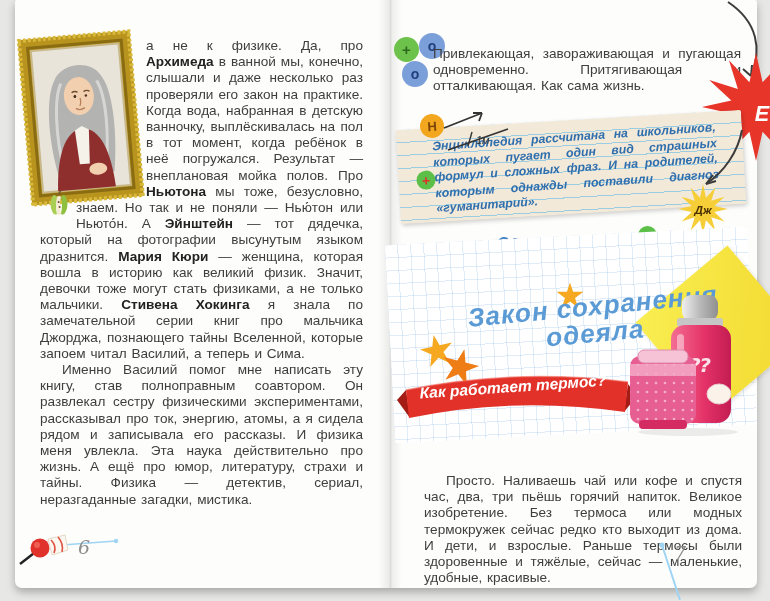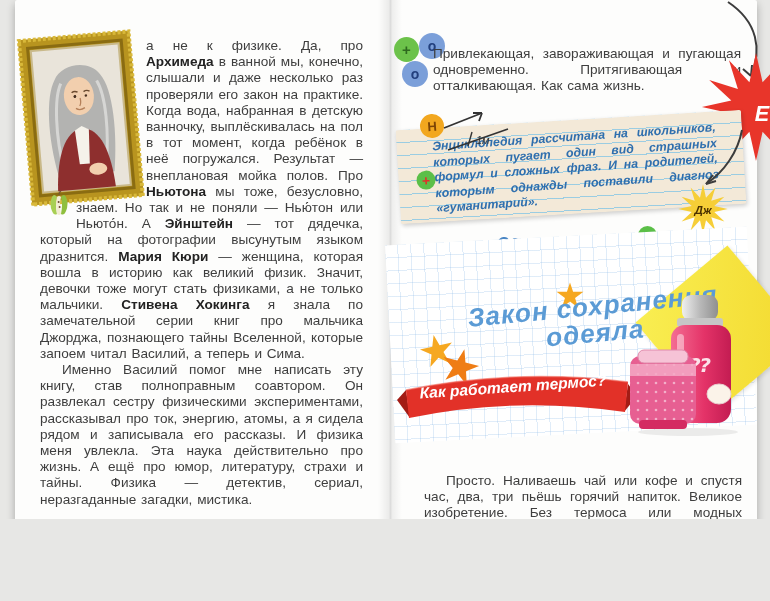--- a/index.html
+++ b/index.html
@@ -1,17 +1,17 @@
 <!DOCTYPE html>
 <html><head>
 <meta charset="utf-8">
 <style>
   html,body{margin:0;padding:0;}
   body{background:#e7e7e5;font-family:"Liberation Sans","DejaVu Sans",sans-serif;}
-  .stage{position:relative;width:770px;height:519px;overflow:hidden;background:#e7e7e5;}
+  .stage{position:relative;width:770px;height:601px;overflow:hidden;background:#e7e7e5;}
   .spread{position:absolute;left:15px;top:0;width:742px;height:588px;background:#fdfdfc;
           border-radius:2px 2px 7px 7px;box-shadow:0 4px 9px rgba(0,0,0,.28);}
   .seam{position:absolute;left:378px;top:0;width:24px;height:588px;
         background:linear-gradient(to right,rgba(0,0,0,0),rgba(0,0,0,.07) 45%,rgba(0,0,0,.13) 52%,rgba(0,0,0,.06) 60%,rgba(0,0,0,0));}
   .abs{position:absolute;}
   
   .bodytext{font-size:13.6px;line-height:16.2px;color:#3e3e3e;text-align:justify;word-spacing:1px;}
   .bodytext b,.bodytext .b{font-weight:700;color:#222;}
   .float-portrait{float:left;width:106px;height:150px;}
   .float-apple{float:left;clear:left;width:36px;height:30px;}

